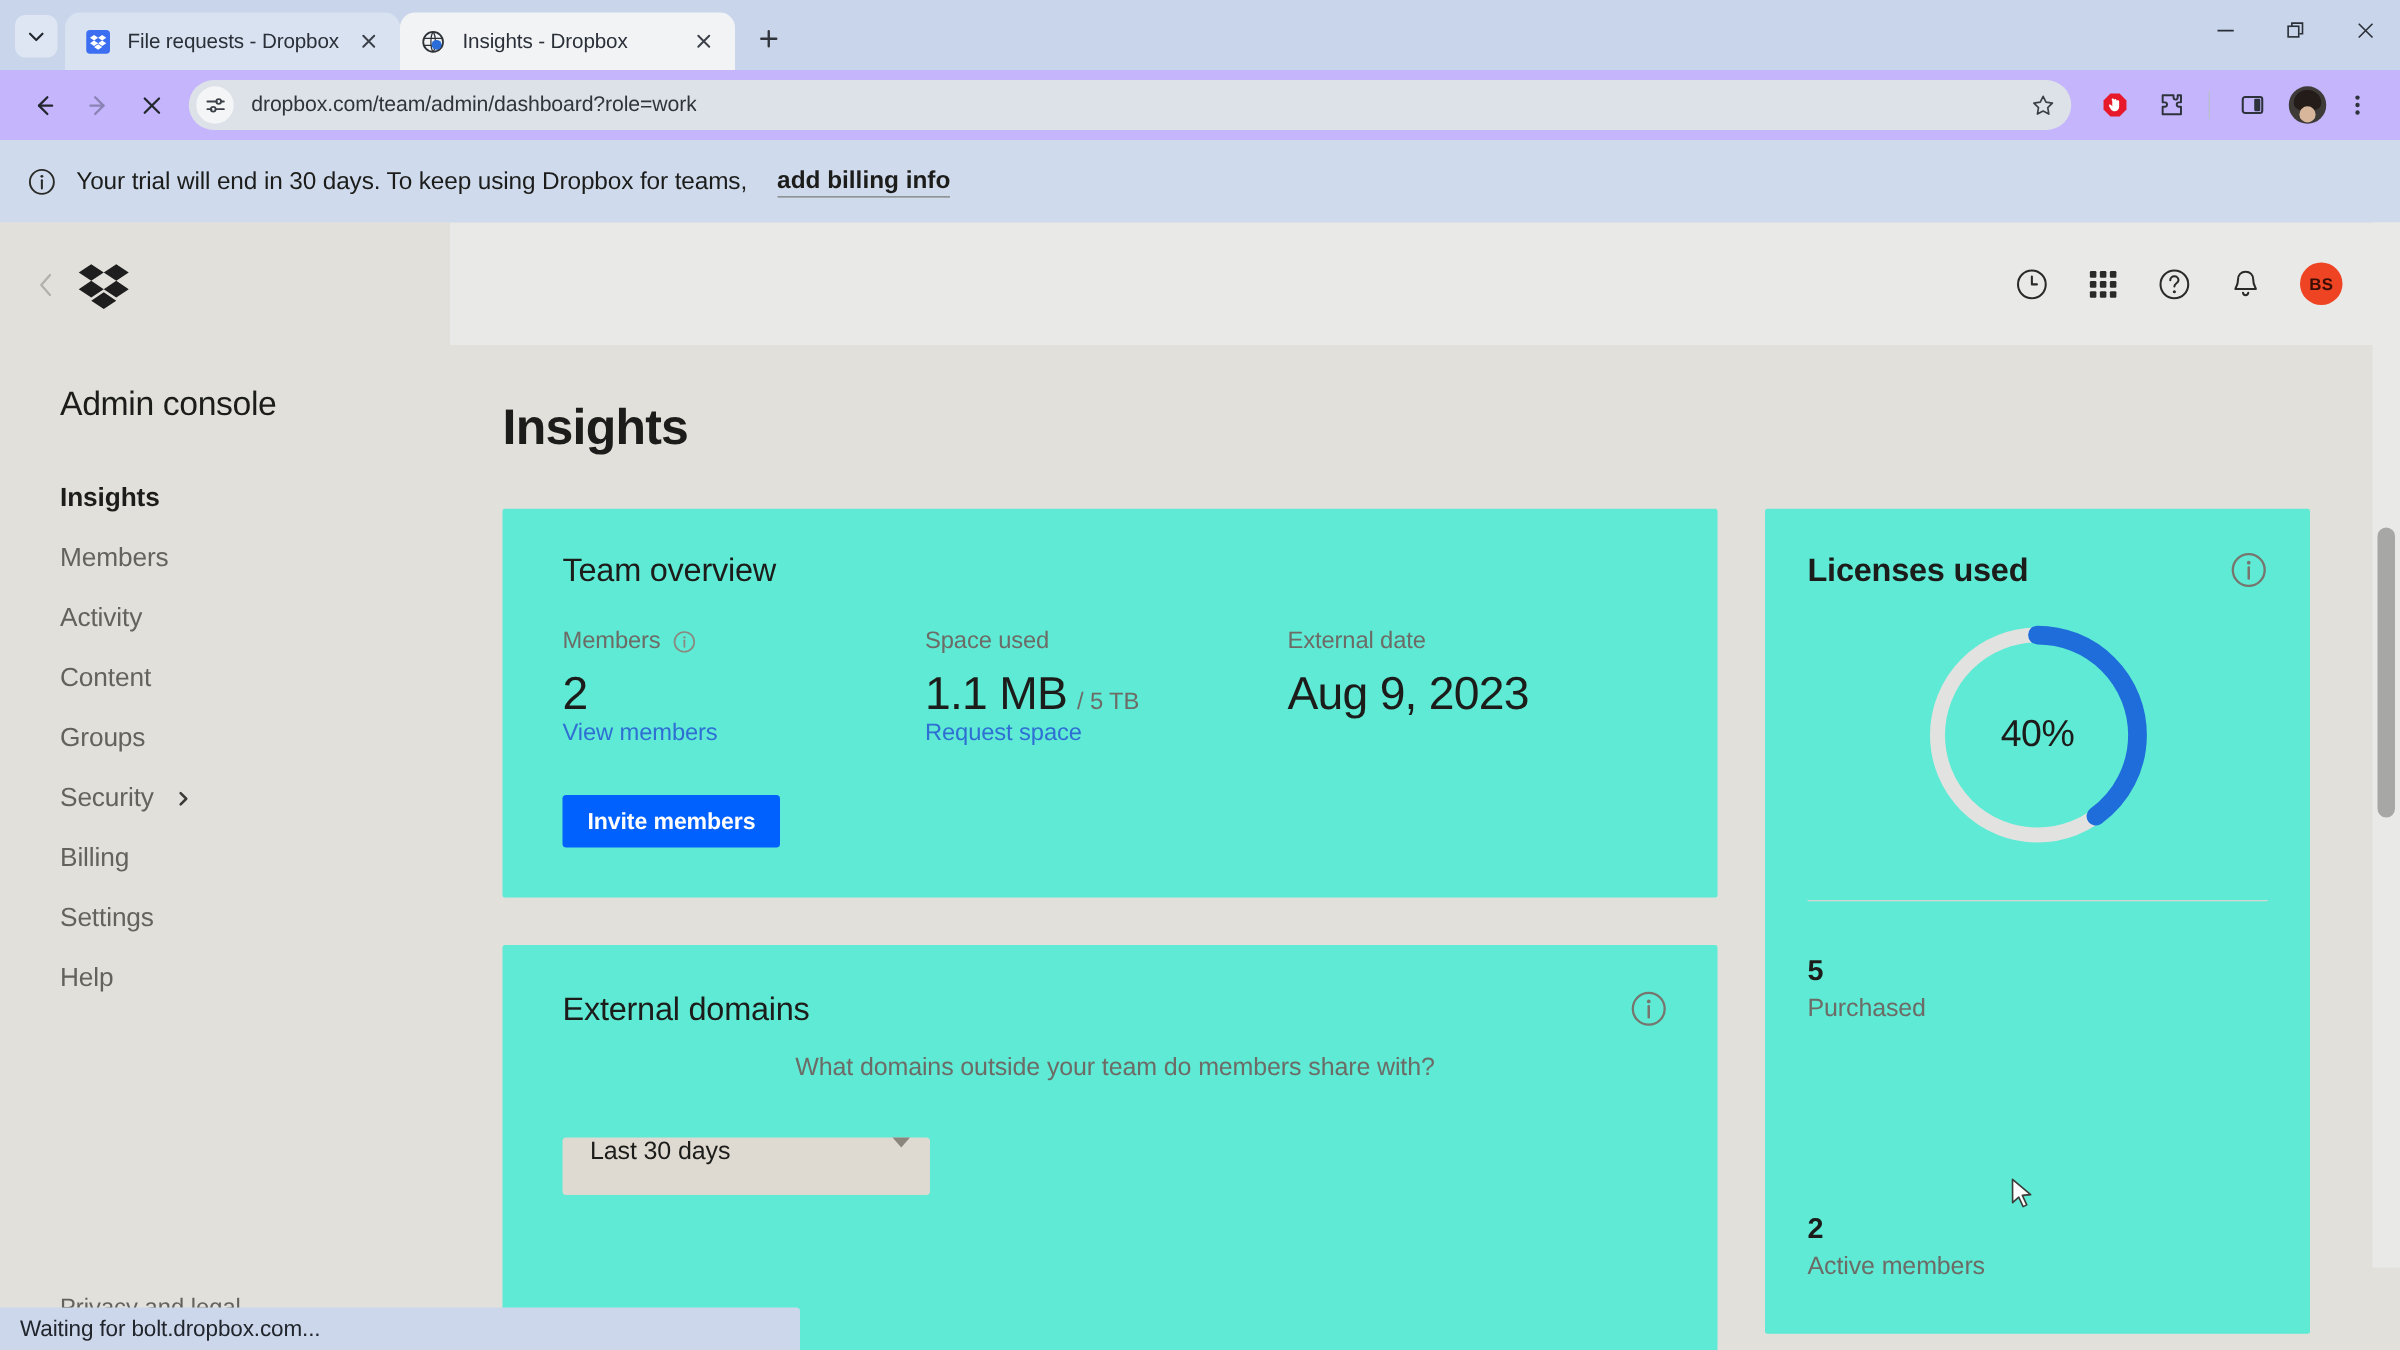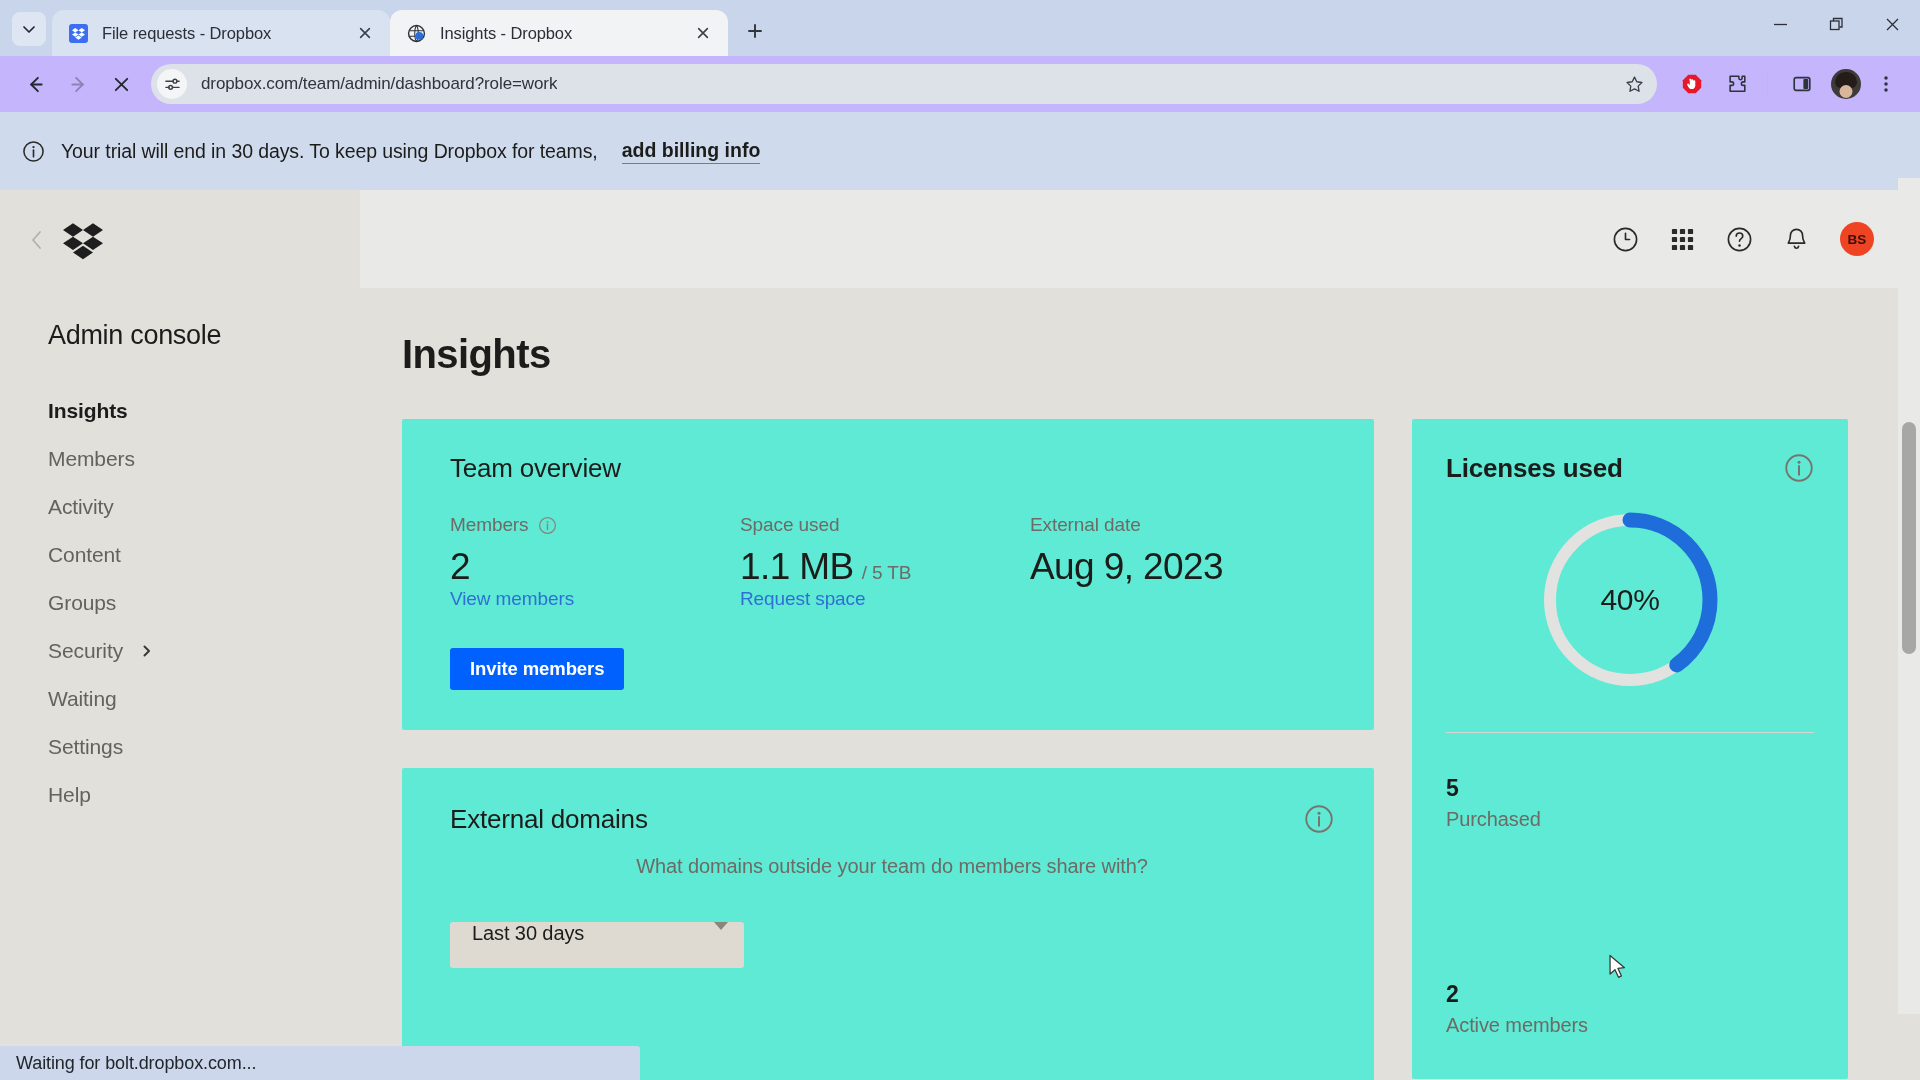--- a/index.html
+++ b/index.html
@@ -25,21 +25,21 @@
     margin: 0 6px 10px 6px;
     border-radius: 8px;
     background: #dfe6f3;
     display: flex; align-items: center; justify-content: center;
     flex: 0 0 auto;
   }
   .tab-list-btn svg { width: 16px; height: 16px; }
 
   .tab {
     height: 46px;
-    width: 338px;
+    width: 268px;
     display: flex;
     align-items: center;
     border-radius: 12px 12px 0 0;
     padding: 0 12px 0 16px;
     position: relative;
     flex: 0 0 auto;
   }
   .tab.inactive { background: #d9e2f1; }
   .tab.active { background: #f2f3f5; }
   .tab-favicon {
@@ -192,21 +192,21 @@
   
   .viewport {
     position: relative;
     width: 1920px;
     height: 968px;
     background: #e1e0db;
     overflow: hidden;
   }
 
   .trial-banner {
-    height: 78px;
+    height: 66px;
     background: #cfdbed;
     display: flex;
     align-items: center;
     padding-left: 22px;
     gap: 16px;
   }
   .trial-banner .info-ico { width: 23px; height: 23px; flex: 0 0 auto; }
   .trial-text {
     font-size: 19.5px;
     color: #1c1c1a;
@@ -685,21 +685,21 @@
         <div class="sb-item">
           <span>Groups</span>
         </div>
         <div class="sb-item">
           <span>Security</span>
           <svg class="sb-chevron" viewBox="0 0 12 12">
             <path d="M3.5 1.5L8 6l-4.5 4.5" fill="none" stroke="#3b3a36" stroke-width="2" stroke-linecap="round" stroke-linejoin="round"></path>
           </svg>
         </div>
         <div class="sb-item">
-          <span>Waiting</span>
+          <span>Billing</span>
         </div>
         <div class="sb-item">
           <span>Settings</span>
         </div>
         <div class="sb-item">
           <span>Help</span>
         </div>
       </nav>
 
       <a class="sb-footer">Privacy and legal</a>

